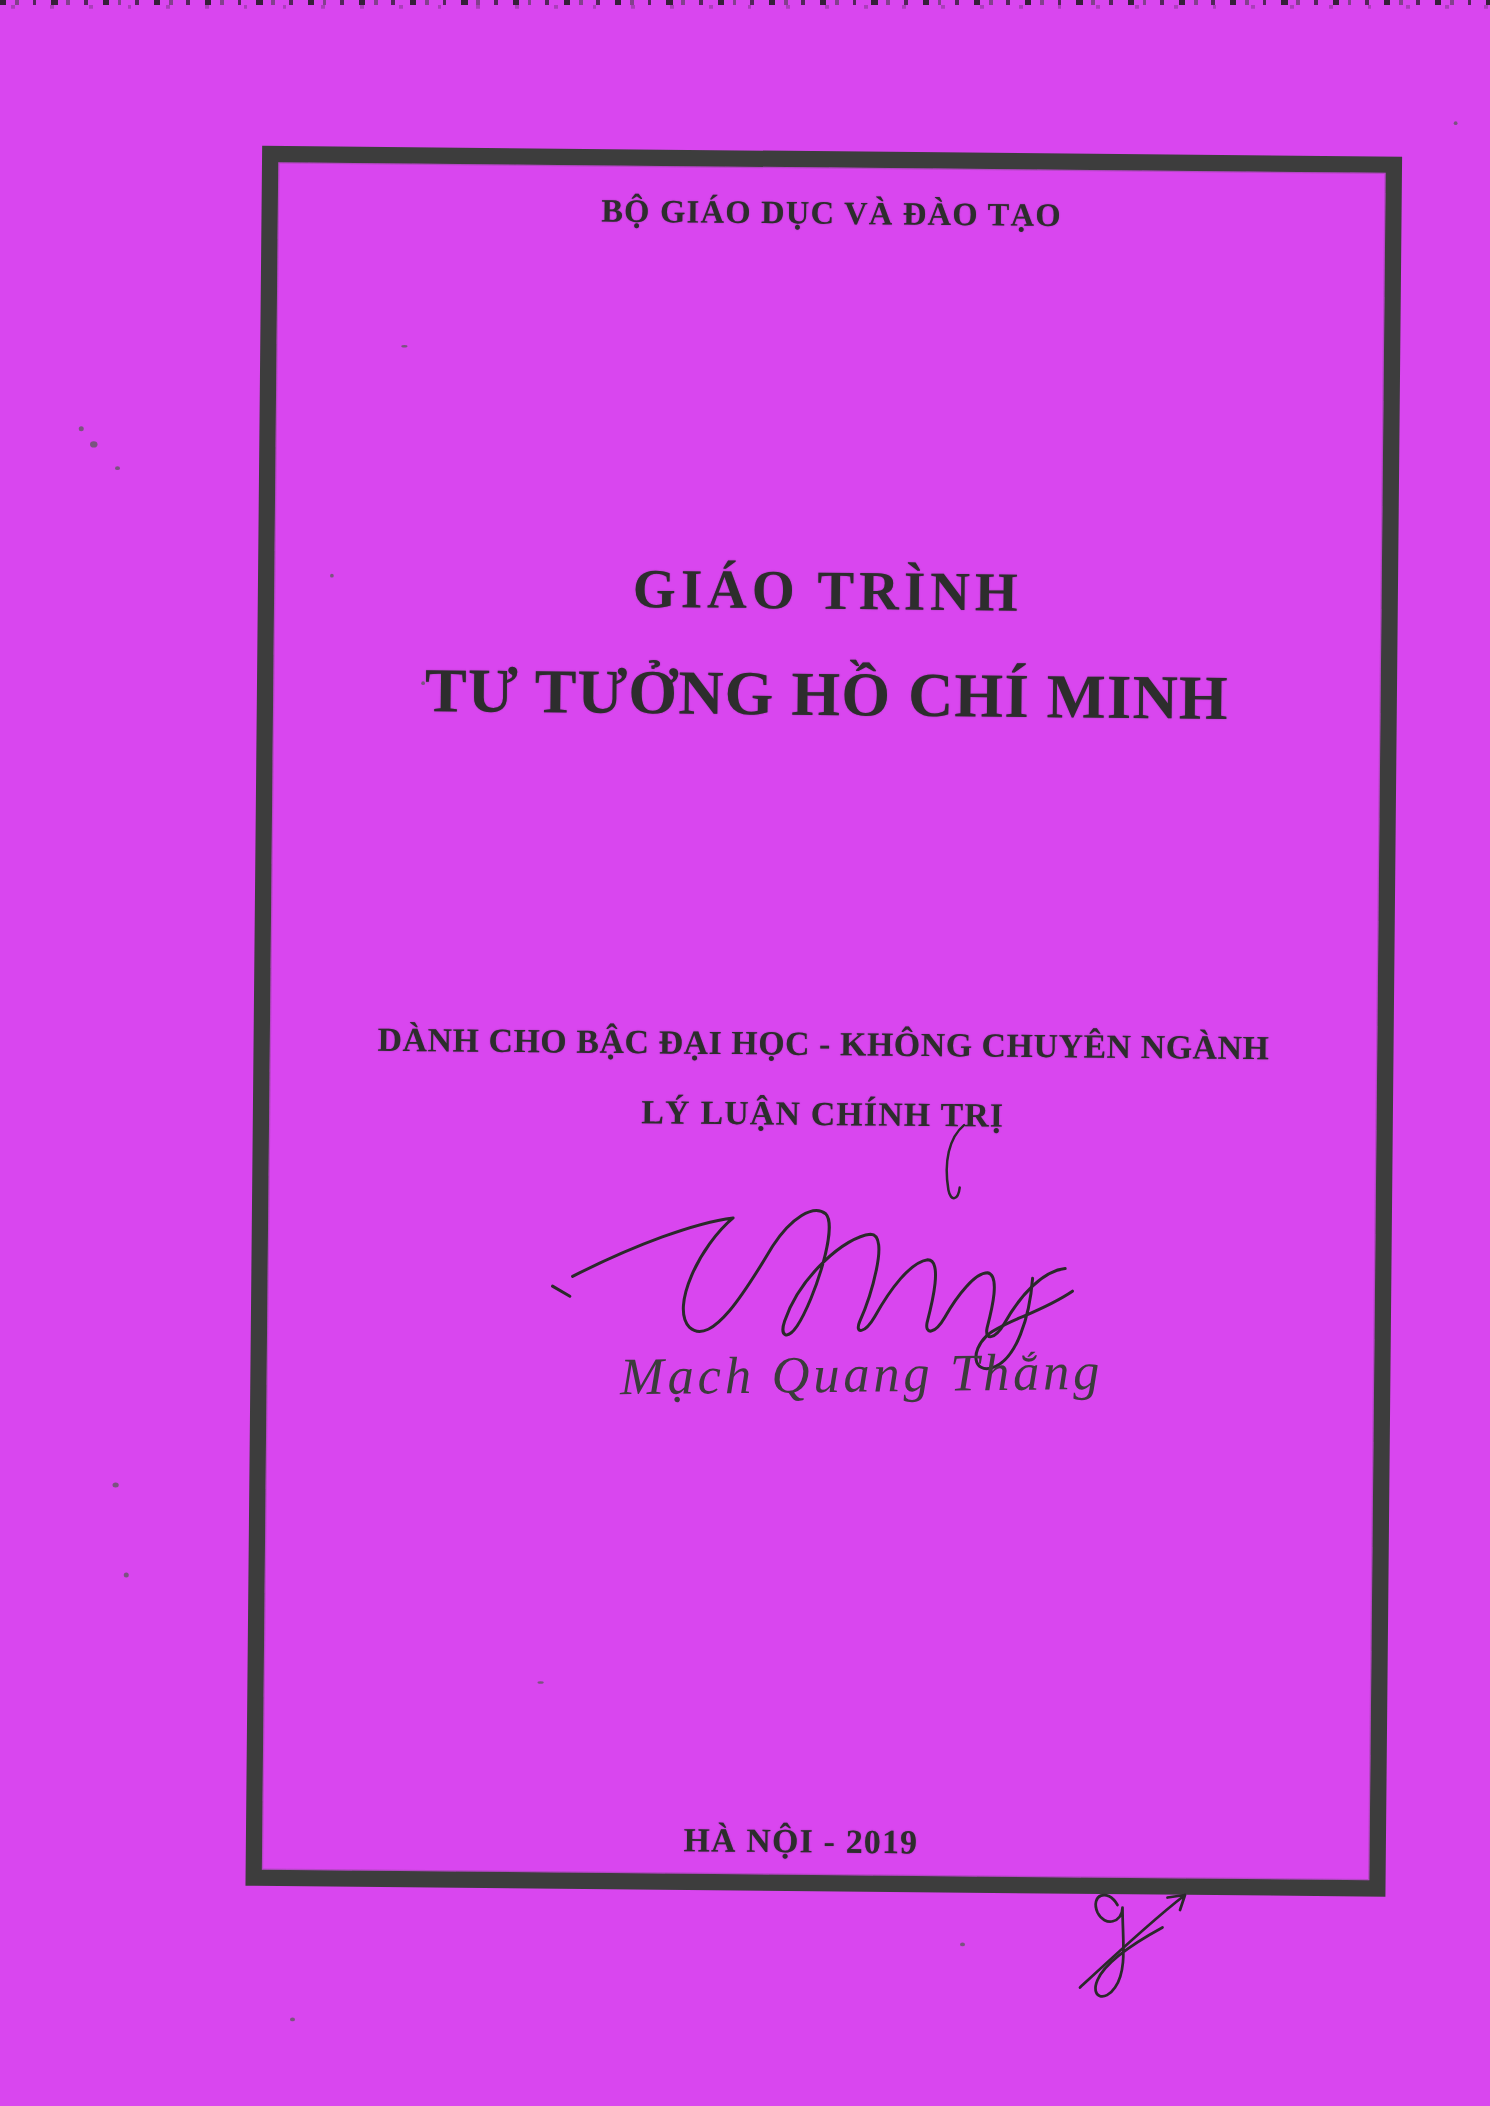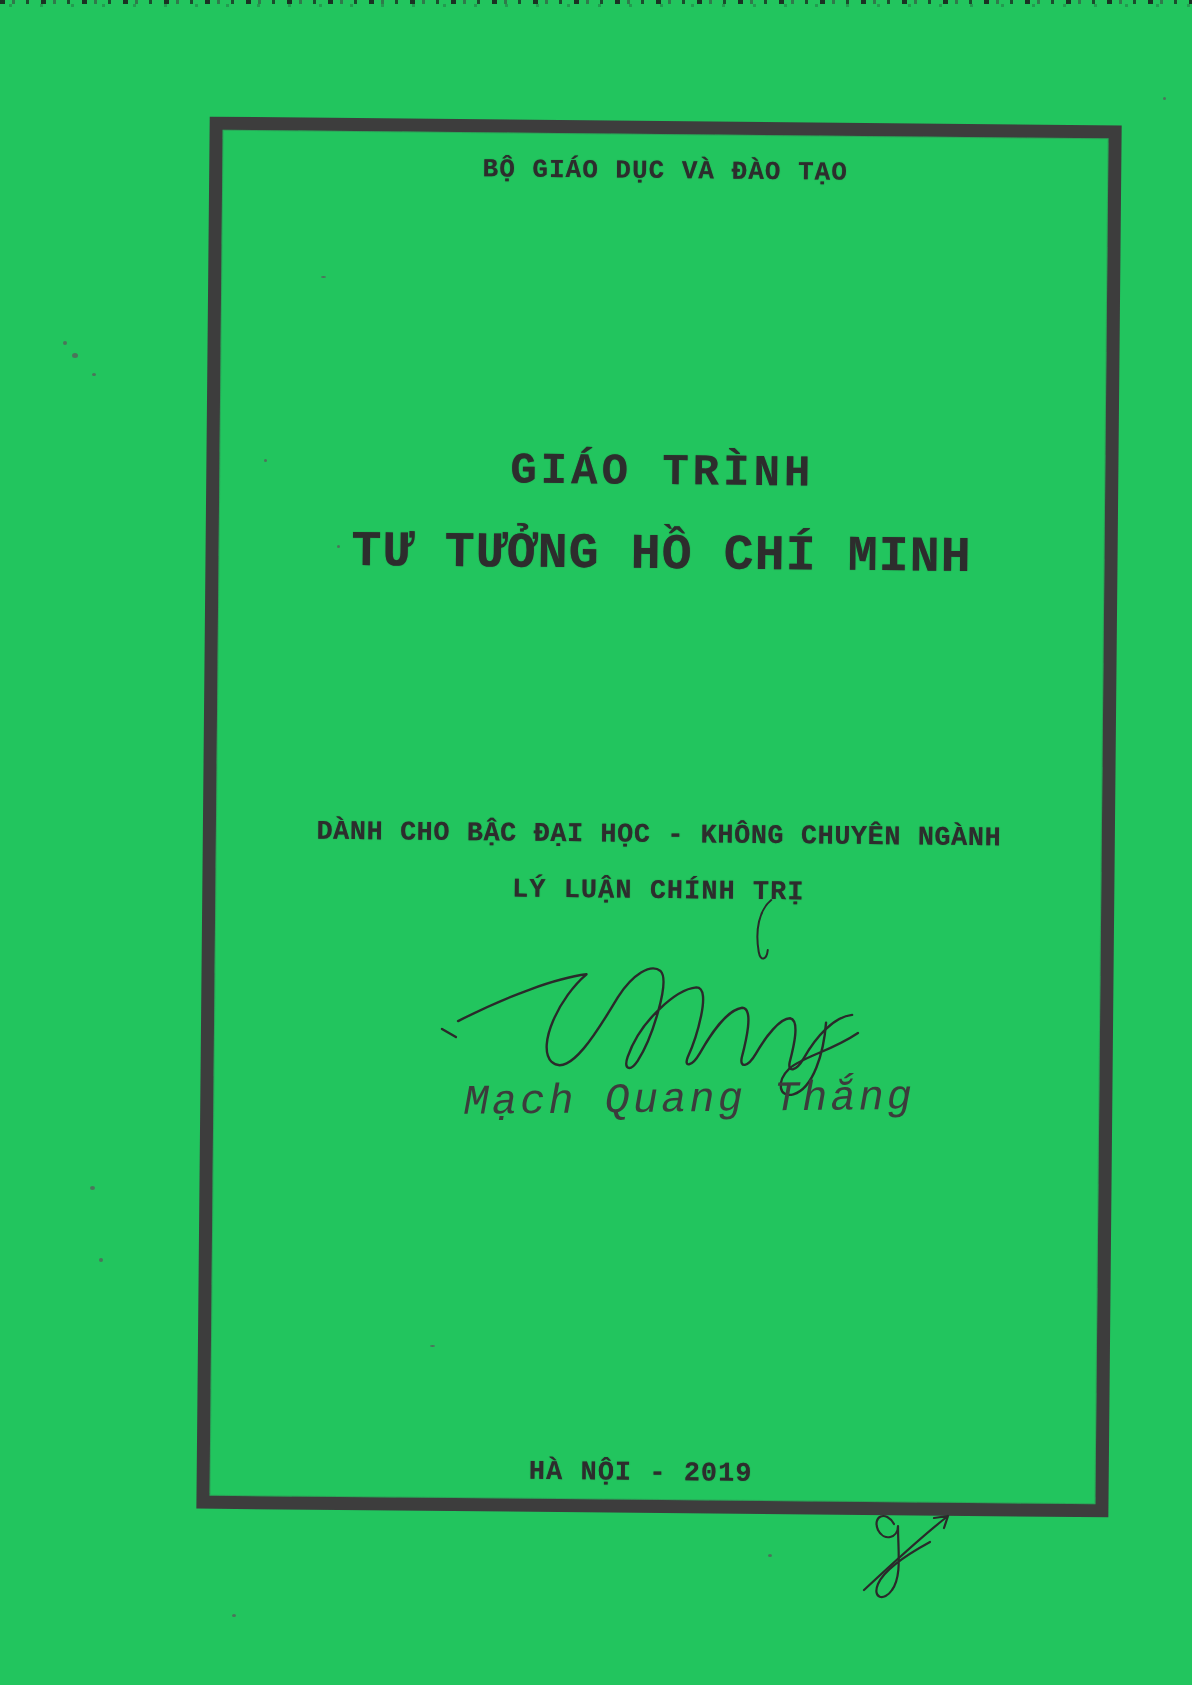--- a/index.html
+++ b/index.html
@@ -1,21 +1,21 @@
 <!DOCTYPE html>
 <html><head>
 <meta charset="utf-8">
 <style>
   html,body{margin:0;padding:0;background:#e8e8e8;}
   .page{
     position:relative;
     width:1192px;height:1685px;
-    background:#22c55e;
+    background:#d946ef;
     overflow:hidden;
-    font-family:Liberation Mono, monospace;
+    font-family:Liberation Serif, serif;
   }
   
   .noise-strip{
     position:absolute;left:0;top:0;width:100%;height:4px;
     background:repeating-linear-gradient(90deg,
       rgba(25,25,25,.85) 0 5px, transparent 5px 12px,
       rgba(60,60,60,.55) 12px 15px, transparent 15px 26px,
       rgba(25,25,25,.7) 26px 29px, transparent 29px 41px);
   }
   .noise-strip.second{

